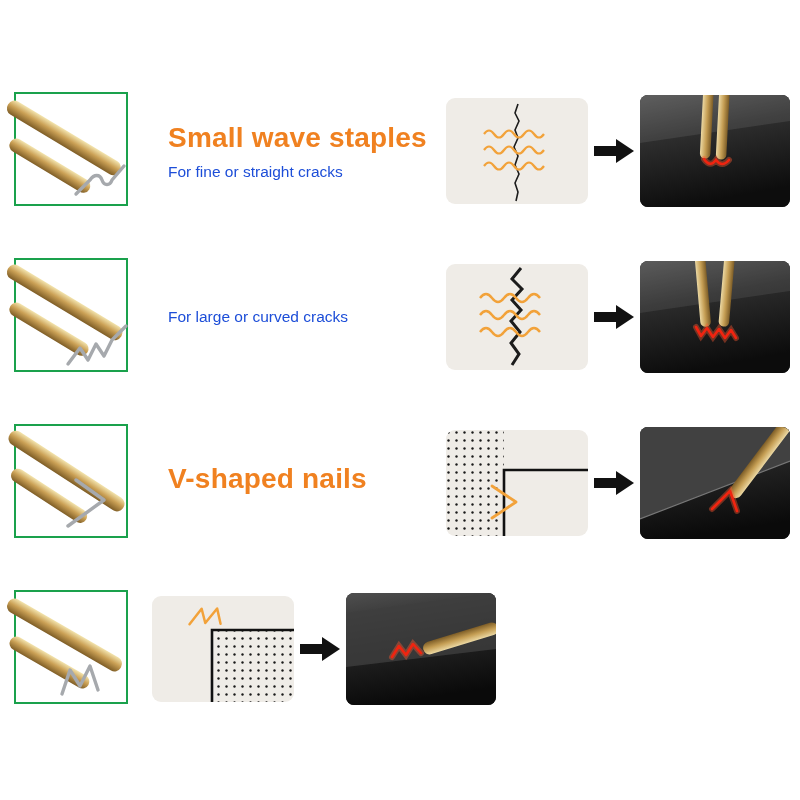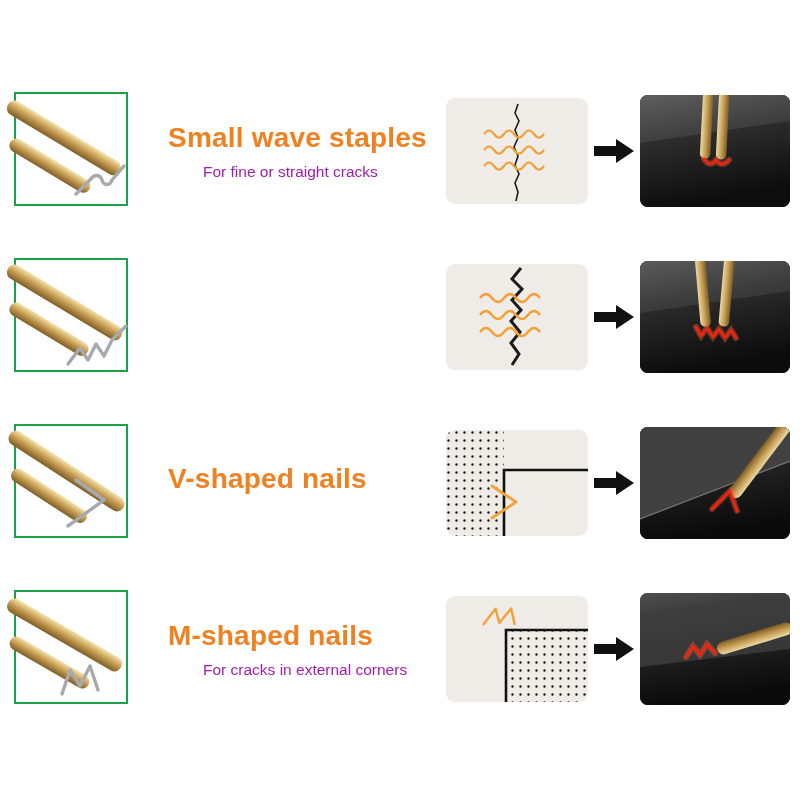--- a/index.html
+++ b/index.html
@@ -4,21 +4,21 @@
 <style>
   * { margin:0; padding:0; box-sizing:border-box; }
   html,body { width:800px; height:800px; background:#ffffff; font-family:"Liberation Sans", sans-serif; overflow:hidden; }
   .page { width:800px; height:800px; display:flex; flex-direction:column; justify-content:center; row-gap:38px; padding:0 4px; }
   .row { display:flex; align-items:center; height:128px; }
   .photo-wrap { position:relative; width:148px; height:126px; flex:0 0 148px; }
   .frame { position:absolute; left:10px; top:4px; width:114px; height:114px; border:2px solid #1aa14c; }
   .photo-svg { position:absolute; left:14px; top:8px; overflow:visible; }
   .text-block { flex:0 0 294px; padding-left:16px; }
   .title { font-size:28px; font-weight:700; color:#f08120; letter-spacing:.2px; margin-bottom:9px; }
-  .subtitle { font-size:15.5px; color:#a21caf;margin-left:35px; }
+  .subtitle { font-size:15.5px; color:#1d4ed8; }
   .diagram { flex:0 0 142px; height:106px; border-radius:9px; overflow:hidden; }
   .arrow-wrap { flex:0 0 52px; display:flex; justify-content:center; align-items:center; }
   .result { flex:0 0 150px; height:112px; border-radius:8px; overflow:hidden; background:#111; }
   svg { display:block; }
 </style>
 </head>
 <body>
 
 <div class="page">
 
@@ -101,20 +101,21 @@
         <g transform="translate(-6,0) rotate(31)">
             <rect x="0" y="0" width="132" height="15" rx="7" fill="url(#lp2b)"></rect>
           </g>
         <g transform="translate(-4,38) rotate(31)">
             <rect x="0" y="0" width="90" height="14" rx="7" fill="url(#lp2b)"></rect>
           </g>
         <path d="M50 102 L62 86 L70 98 L78 82 L86 94 L94 78 L108 64" fill="none" stroke="#a6a9ad" stroke-width="3.4" stroke-linecap="round" stroke-linejoin="round"></path>
       </svg>
     </div>
     <div class="text-block">
+      <div class="subtitle">For large or curved cracks</div>
     </div>
     <div class="diagram">
       <svg width="142" height="106" viewBox="0 0 142 106">
         <rect width="142" height="106" fill="#efece7"></rect>
         <path d="M75 4 l-9 11 l10 10 l-10 11 l9 10 l-10 11 l9 11 l-9 11 l8 11 l-7 11" fill="none" stroke="#1c1c1c" stroke-width="3"></path>
         <path d="M34 34 q6 -8 12 0 t12 0 t12 0 t12 0 t12 0" fill="none" stroke="#f2a23a" stroke-width="2.4"></path>
         <path d="M34 51 q6 -8 12 0 t12 0 t12 0 t12 0 t12 0" fill="none" stroke="#f2a23a" stroke-width="2.4"></path>
         <path d="M34 68 q6 -8 12 0 t12 0 t12 0 t12 0 t12 0" fill="none" stroke="#f2a23a" stroke-width="2.4"></path>
       </svg>
     </div>
@@ -233,24 +234,20 @@
         </defs>
         <g transform="translate(-6,2) rotate(30)">
             <rect x="0" y="0" width="130" height="15" rx="7" fill="url(#lp4b)"></rect>
           </g>
         <g transform="translate(-4,40) rotate(30)">
             <rect x="0" y="0" width="90" height="14" rx="7" fill="url(#lp4b)"></rect>
           </g>
         <path d="M44 100 L52 76 L62 92 L72 72 L80 96" fill="none" stroke="#a6a9ad" stroke-width="3.4" stroke-linecap="round" stroke-linejoin="round"></path>
       </svg>
     </div>
-    <div class="text-block">
-      <div class="title">M-shaped nails</div>
-      <div class="subtitle">For cracks in external corners</div>
-    </div>
     <div class="diagram">
       <svg width="142" height="106" viewBox="0 0 142 106">
         <defs>
           <pattern id="d4p" width="8" height="8" patternUnits="userSpaceOnUse">
               <circle cx="2.5" cy="2.5" r="1.2" fill="#1a1a1a"></circle>
             </pattern>
         </defs>
         <rect width="142" height="106" fill="#efece7"></rect>
         <rect x="60" y="34" width="82" height="72" fill="url(#d4p)"></rect>
         <path d="M60 106 L60 34 L142 34" fill="none" stroke="#111" stroke-width="2.6"></path>

